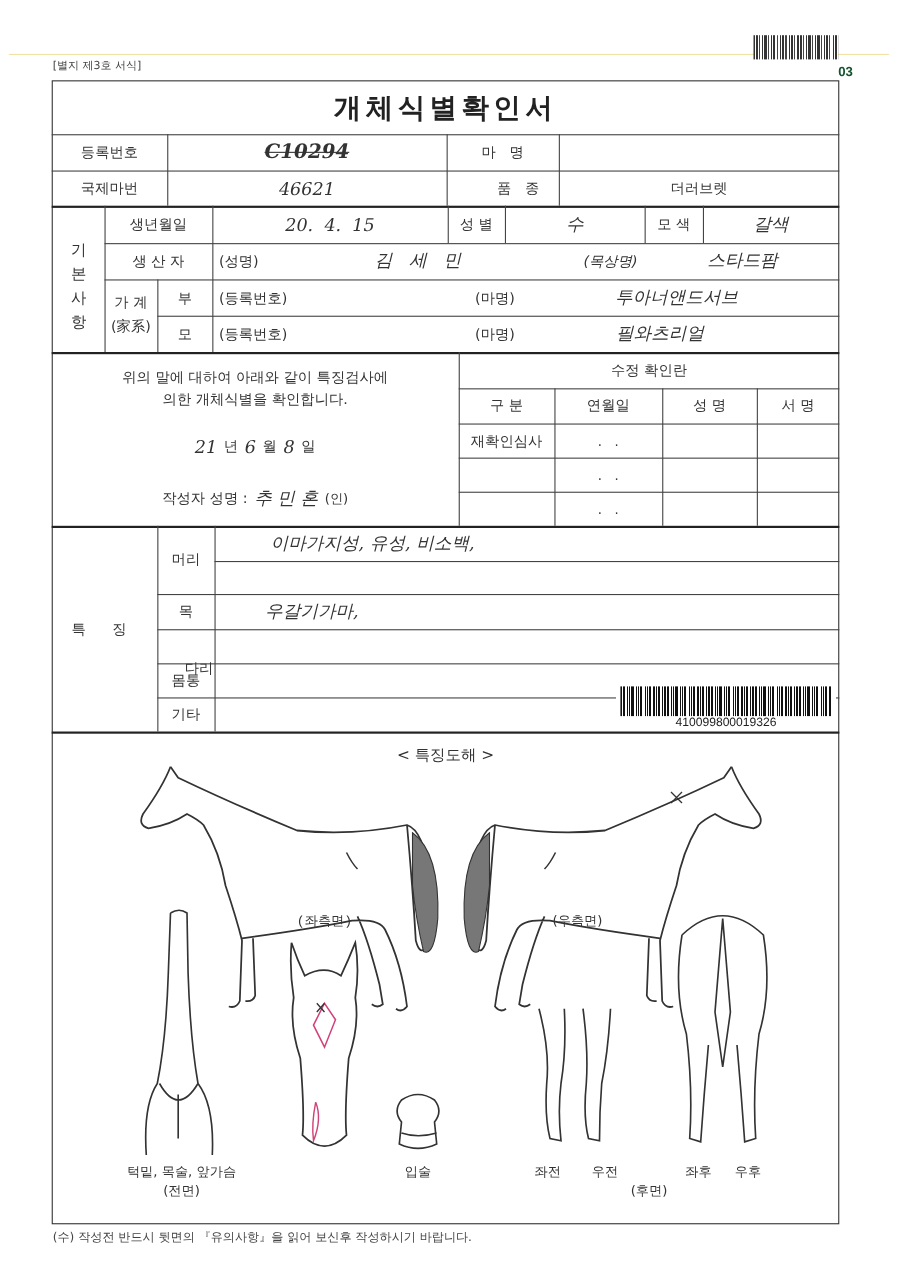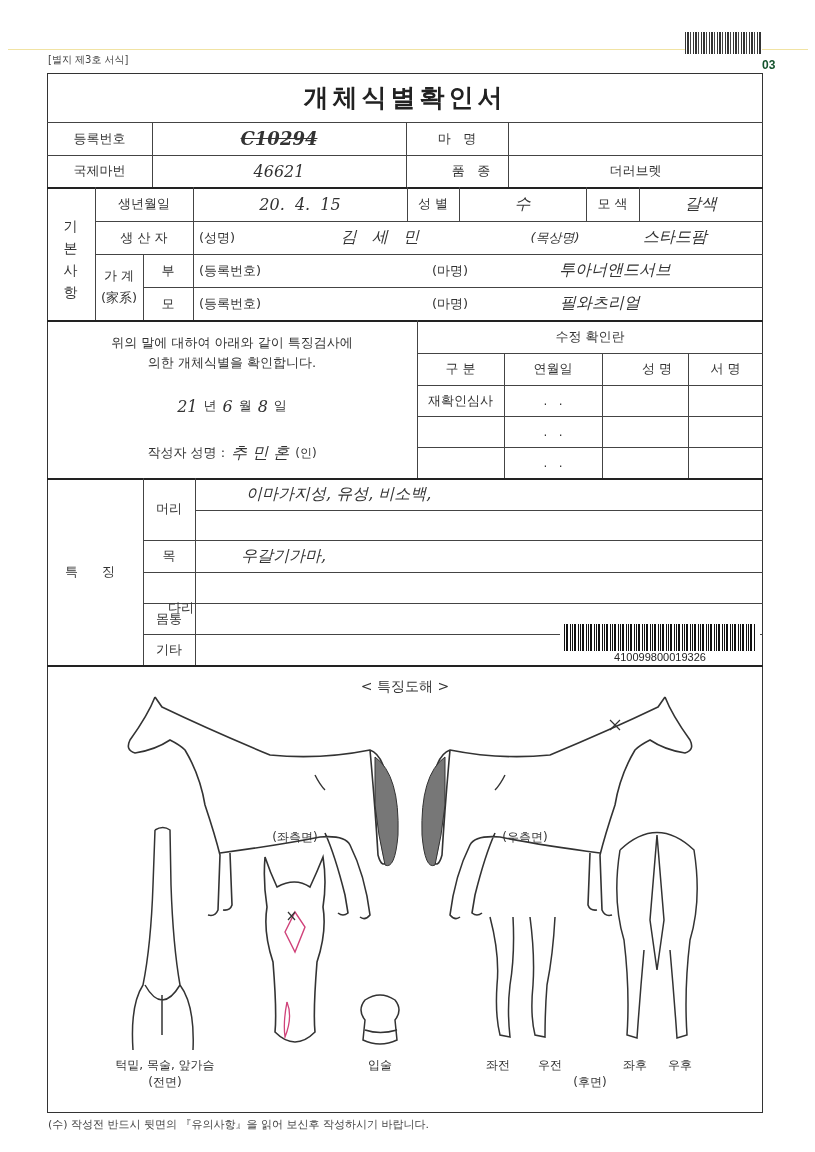--- a/index.html
+++ b/index.html
@@ -136,21 +136,21 @@
 </div>
 <div class="cell" style="left:47px;top:440px;width:370px;height:26px;gap:6px;">
   <span>작성자 성명 :</span>
   <span class="hand">추 민 혼</span>
   <span class="small">(인)</span>
 </div>
 
 <div class="cell" style="left:417px;top:320px;width:346px;height:33px;">수정 확인란</div>
 <div class="cell" style="left:417px;top:353px;width:87px;height:32px;">구 분</div>
 <div class="cell" style="left:504px;top:353px;width:98px;height:32px;text-align:right;">연월일</div>
-<div class="cell" style="left:602px;top:353px;width:86px;height:32px;padding-left:12px;">성 명</div>
+<div class="cell" style="left:602px;top:353px;width:86px;height:32px;">성 명</div>
 <div class="cell" style="left:688px;top:353px;width:75px;height:32px;">서 명</div>
 
 <div class="cell" style="left:417px;top:385px;width:87px;height:31px;">재확인심사</div>
 <div class="cell small" style="left:504px;top:385px;width:98px;height:31px;white-space:pre;">.   .</div>
 <div class="cell" style="left:602px;top:385px;width:86px;height:31px;"></div>
 <div class="cell" style="left:688px;top:385px;width:75px;height:31px;"></div>
 
 <div class="cell" style="left:417px;top:416px;width:87px;height:31px;"></div>
 <div class="cell small" style="left:504px;top:416px;width:98px;height:31px;white-space:pre;">.   .</div>
 <div class="cell" style="left:602px;top:416px;width:86px;height:31px;"></div>
@@ -180,21 +180,21 @@
 
 <div class="cell" style="left:47px;top:676px;width:716px;height:22px;font-weight:normal;font-size:14px;">&lt; 특징도해 &gt;</div>
 
 <svg style="left:120px;top:685px;" width="290" height="240" viewBox="0 0 290 240">
   <path d="M35 12 L42 22 Q90 45 150 70 Q200 75 250 65 Q265 70 270 110 L268 175 Q262 185 258 170 L255 120 M250 65 Q255 120 258 170" fill="none" stroke="#333" stroke-width="1.6"></path>
   <path d="M35 12 Q28 30 10 55 Q5 65 15 68 Q35 65 50 55 Q60 60 65 65 Q80 90 85 120 Q95 150 100 170 L98 225 Q95 232 88 230 M110 168 L112 220 Q110 226 103 225" fill="none" stroke="#333" stroke-width="1.6"></path>
   <path d="M100 168 Q160 160 200 152 Q225 150 230 160 Q245 190 250 230 Q245 236 240 232 M205 148 Q215 170 225 210 L228 228 Q223 232 218 228" fill="none" stroke="#333" stroke-width="1.6"></path>
   <path d="M255 72 Q280 90 278 150 Q275 185 265 180 Q258 150 255 120 Z" fill="#777" stroke="#333" stroke-width="1"></path>
   <path d="M195 90 Q200 100 205 105" fill="none" stroke="#333" stroke-width="1.4"></path>
 </svg>
-<div class="cell small" style="left:260px;top:828px;width:70px;height:18px;">(좌측면)</div>
+<div class="cell small" style="left:260px;top:828px;width:70px;height:18px;font-family:Liberation Mono, monospace;">(좌측면)</div>
 
 <svg style="left:410px;top:685px;" width="290" height="240" viewBox="0 0 290 240">
   <g transform="translate(290,0) scale(-1,1)">
     <path d="M35 12 L42 22 Q90 45 150 70 Q200 75 250 65 Q265 70 270 110 L268 175 Q262 185 258 170 L255 120 M250 65 Q255 120 258 170" fill="none" stroke="#333" stroke-width="1.6"></path>
     <path d="M35 12 Q28 30 10 55 Q5 65 15 68 Q35 65 50 55 Q60 60 65 65 Q80 90 85 120 Q95 150 100 170 L98 225 Q95 232 88 230 M110 168 L112 220 Q110 226 103 225" fill="none" stroke="#333" stroke-width="1.6"></path>
     <path d="M100 168 Q160 160 200 152 Q225 150 230 160 Q245 190 250 230 Q245 236 240 232 M205 148 Q215 170 225 210 L228 228 Q223 232 218 228" fill="none" stroke="#333" stroke-width="1.6"></path>
     <path d="M255 72 Q280 90 278 150 Q275 185 265 180 Q258 150 255 120 Z" fill="#777" stroke="#333" stroke-width="1"></path>
     <path d="M195 90 Q200 100 205 105" fill="none" stroke="#333" stroke-width="1.4"></path>
     <path d="M80 35 L90 45 M90 35 L80 45" stroke="#333" stroke-width="1.2"></path>
   </g>

